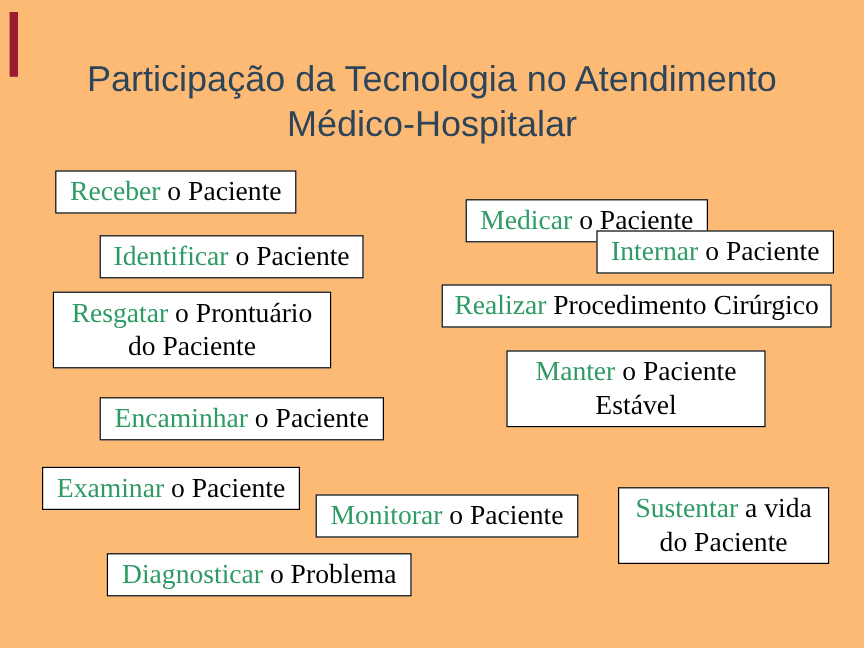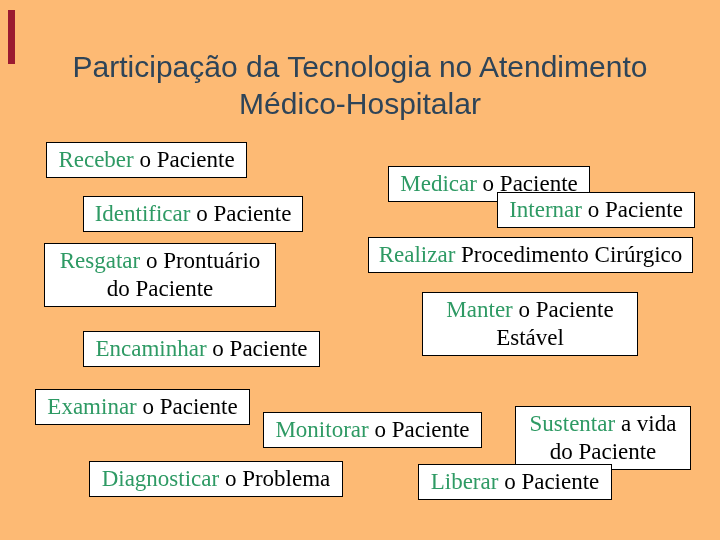--- a/index.html
+++ b/index.html
@@ -76,15 +76,14 @@
   <div class="box" id="b-encaminhar"><span class="verb">Encaminhar</span><span> o Paciente</span></div>
 
   <div class="box" id="b-sustentar"><span class="verb">Sustentar</span><span> a vida</span><div>do Paciente</div></div>
 
   <div class="box" id="b-examinar"><span class="verb">Examinar</span><span> o Paciente</span></div>
 
   <div class="box" id="b-monitorar"><span class="verb">Monitorar</span><span> o Paciente</span></div>
 
   <div class="box" id="b-diagnosticar"><span class="verb">Diagnosticar</span><span> o Problema</span></div>
 
-  <div class="box" id="b-liberar"><span class="verb">Liberar</span><span> o Paciente</span></div>
 
 </div>
 
 </body></html>

